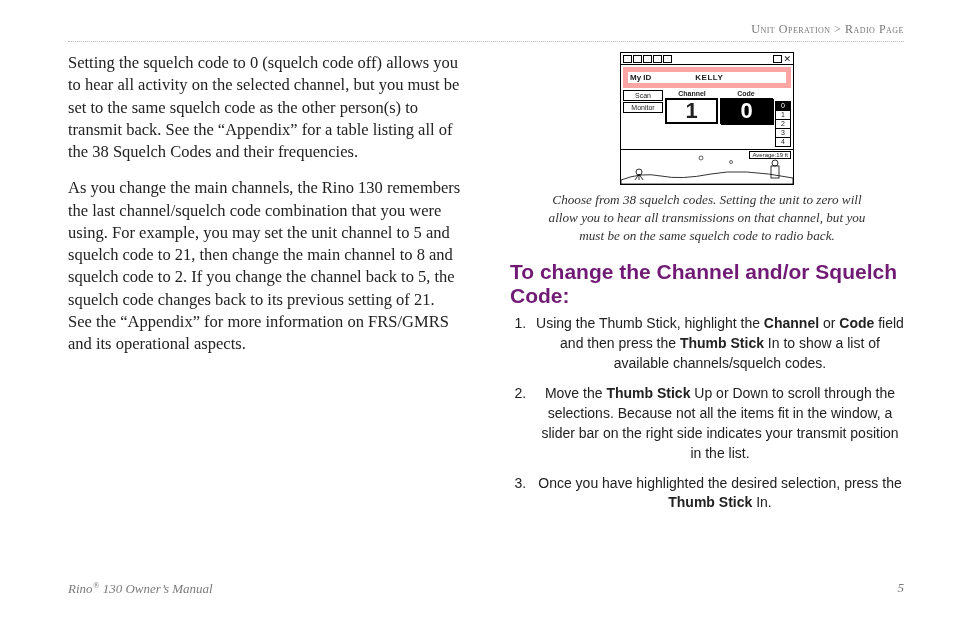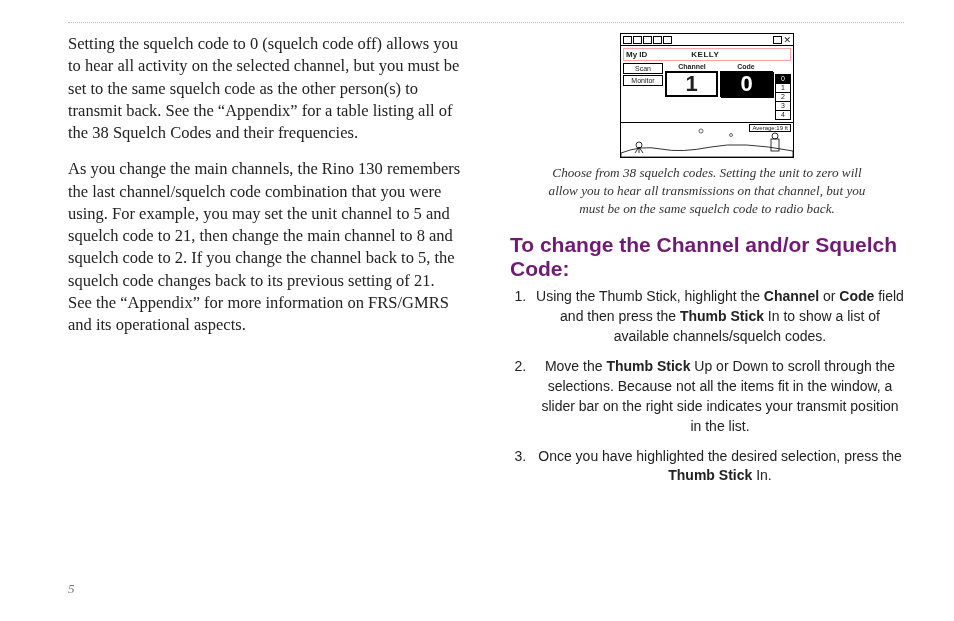--- a/index.html
+++ b/index.html
@@ -118,21 +118,21 @@
     box-sizing: border-box;
   }
   .lcd-icons { display: flex; gap: 1px; }
   .lcd-icons span, .lcd-right span {
     width: 9px; height: 8px; border: 1px solid #000; box-sizing: border-box;
     display: inline-block;
   }
   .lcd-right { display: flex; gap: 1px; align-items: center; }
   .lcd-right .x { border: 0; font-size: 9px; line-height: 8px; width: auto; }
   .lcd-myid {
-    border: 1px solid #fca5a5;
+    border: 5px solid #fca5a5;
     margin: 2px;
     padding: 1px 2px;
     font-size: 8px;
     font-weight: 700;
     display: flex;
     gap: 4px;
   }
   .lcd-myid .val { font-weight: 700; letter-spacing: 0.5px; padding-left: 40px; }
   .lcd-body { display: flex; padding: 0 2px 2px 2px; gap: 2px; }
   .lcd-left {
@@ -190,20 +190,25 @@
     right: 2px; top: 1px;
     font-size: 6px;
     border: 1px solid #000;
     padding: 0 2px;
   }
 </style>
 </head>
 <body>
 
 <div class="page">
+  <div class="breadcrumb">
+    <span>Unit Operation</span>
+    <span class="sep">&gt;</span>
+    <span>Radio Page</span>
+  </div>
   <hr class="rule">
 
   <div class="cols">
     <div class="col col-left">
       <p class="para">Setting the squelch code to 0 (squelch code off) allows you to hear all activity on the selected channel, but you must be set to the same squelch code as the other person(s) to transmit back. See the “Appendix” for a table listing all of the 38 Squelch Codes and their frequencies.</p>
       <p class="para">As you change the main channels, the Rino 130 remembers the last channel/squelch code combination that you were using. For example, you may set the unit channel to 5 and squelch code to 21, then change the main channel to 8 and squelch code to 2. If you change the channel back to 5, the squelch code changes back to its previous setting of 21. See the “Appendix” for more information on FRS/GMRS and its operational aspects.</p>
     </div>
 
     <div class="col col-right">
 
@@ -276,15 +281,18 @@
         </li>
         <li>
           <span>Once you have highlighted the desired selection, press the </span><b>Thumb Stick</b><span> In.</span>
         </li>
       </ol>
 
     </div>
   </div>
 
   <div class="footer">
+    <span>
+      <span>Rino</span><sup>®</sup><span> 130 Owner’s Manual</span>
+    </span>
     <span>5</span>
   </div>
 </div>
 
 </body></html>

